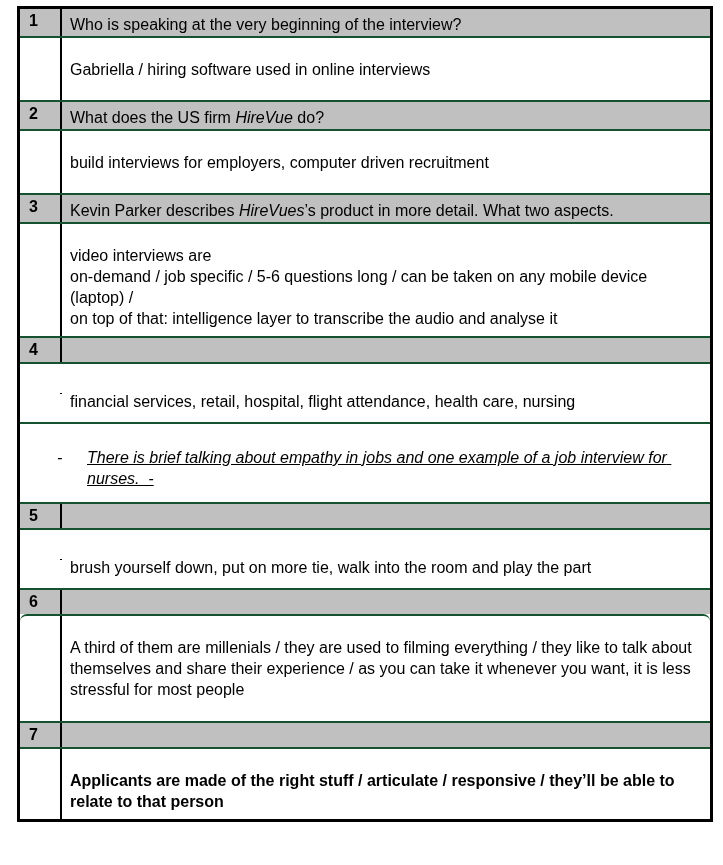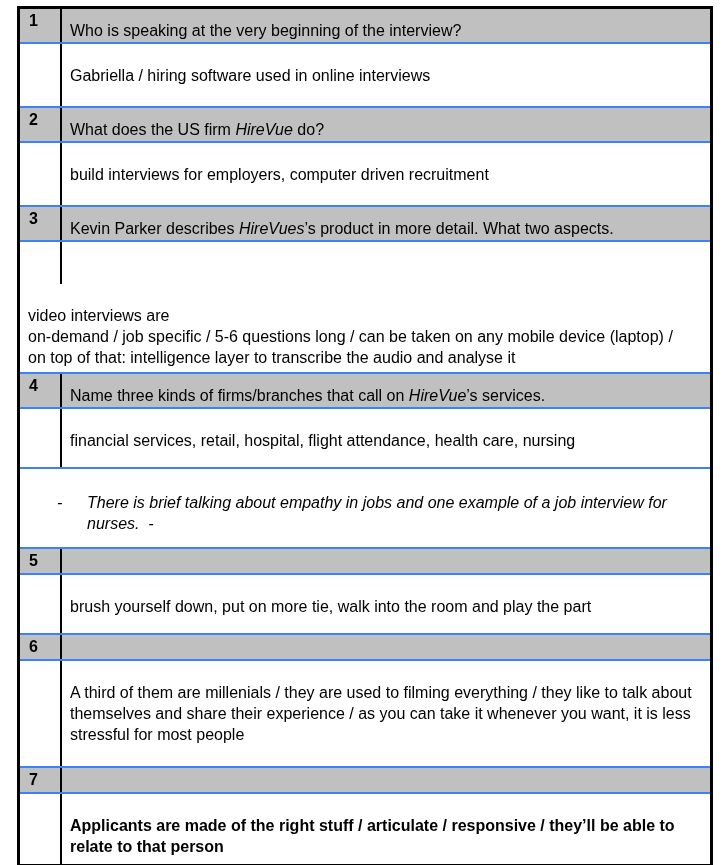--- a/index.html
+++ b/index.html
@@ -25,67 +25,68 @@
     left: 17px;
     width: 690px;
     border: 3px solid #000000;
     background: #ffffff;
   }
   .row {
     display: flex;
     align-items: stretch;
   }
   .row + .row {
-    border-top: 2px solid #3b82f6;
+    border-top: 2px solid #14532d;
   }
   .cell {
     box-sizing: border-box;
   }
   .num {
     width: 42px;
     flex: 0 0 42px;
     border-right: 2px solid #000000;
     padding: 1px 2px 0 9px;
     font-weight: bold;
   }
   .body {
     flex: 1 1 auto;
     min-width: 0;
-    padding: 11px 8px 1px 8px;
+    padding: 5px 8px 1px 8px;
     white-space: pre-wrap;
   }
   
   .row.q { background: #c0c0c0; min-height: 24px; }
   
   .row.a { background: #ffffff; }
   .row.a .body { padding-top: 21px; padding-bottom: 4px; }
   
   .h24  { min-height: 24px; }
   .h44  { min-height: 44px; }
-  .h58  { min-height: 58px; }
+  .h58  { min-height: 58px; align-items: center; }
   .h62  { min-height: 62px; }
   .h70  { min-height: 70px; font-weight: bold; }
   .h78  { min-height: 78px; }
-  .h105 { min-height: 105px; }
-  .h112 { min-height: 112px; flex-direction: column; }
+  .h105 { min-height: 105px; border-radius: 7px; }
+  .h112 { min-height: 112px; }
   
   .row.note { background: #ffffff; }
   .row.note .note-inner {
     display: flex;
     align-items: flex-start;
     padding: 23px 30px 4px 37px;
     font-style: italic;
   }
   .note-marker {
     flex: 0 0 30px;
     width: 30px;
   }
   .note-text {
     flex: 1 1 auto;
     white-space: pre-wrap;
+    text-decoration: underline;
   }
 </style>
 </head>
 <body>
 
 <div class="page">
   <div class="sheet">
 
     <div class="row q h24">
       <div class="cell num">1</div>
@@ -114,21 +115,20 @@
 
     <div class="row a h112">
       <div class="cell num"></div>
       <div class="cell body">video interviews are
 on-demand / job specific / 5-6 questions long / can be taken on any mobile device (laptop) /
 on top of that: intelligence layer to transcribe the audio and analyse it</div>
     </div>
 
     <div class="row q h24">
       <div class="cell num">4</div>
-      <div class="cell body"><span>Name three kinds of firms/branches that call on </span><span style="font-style: italic;">HireVue</span><span>’s services.</span></div>
     </div>
 
     <div class="row a h58">
       <div class="cell num"></div>
       <div class="cell body">financial services, retail, hospital, flight attendance, health care, nursing</div>
     </div>
 
     <div class="row note h78">
       <div class="cell body" style="padding:0; white-space:normal;">
         <div class="note-inner">

